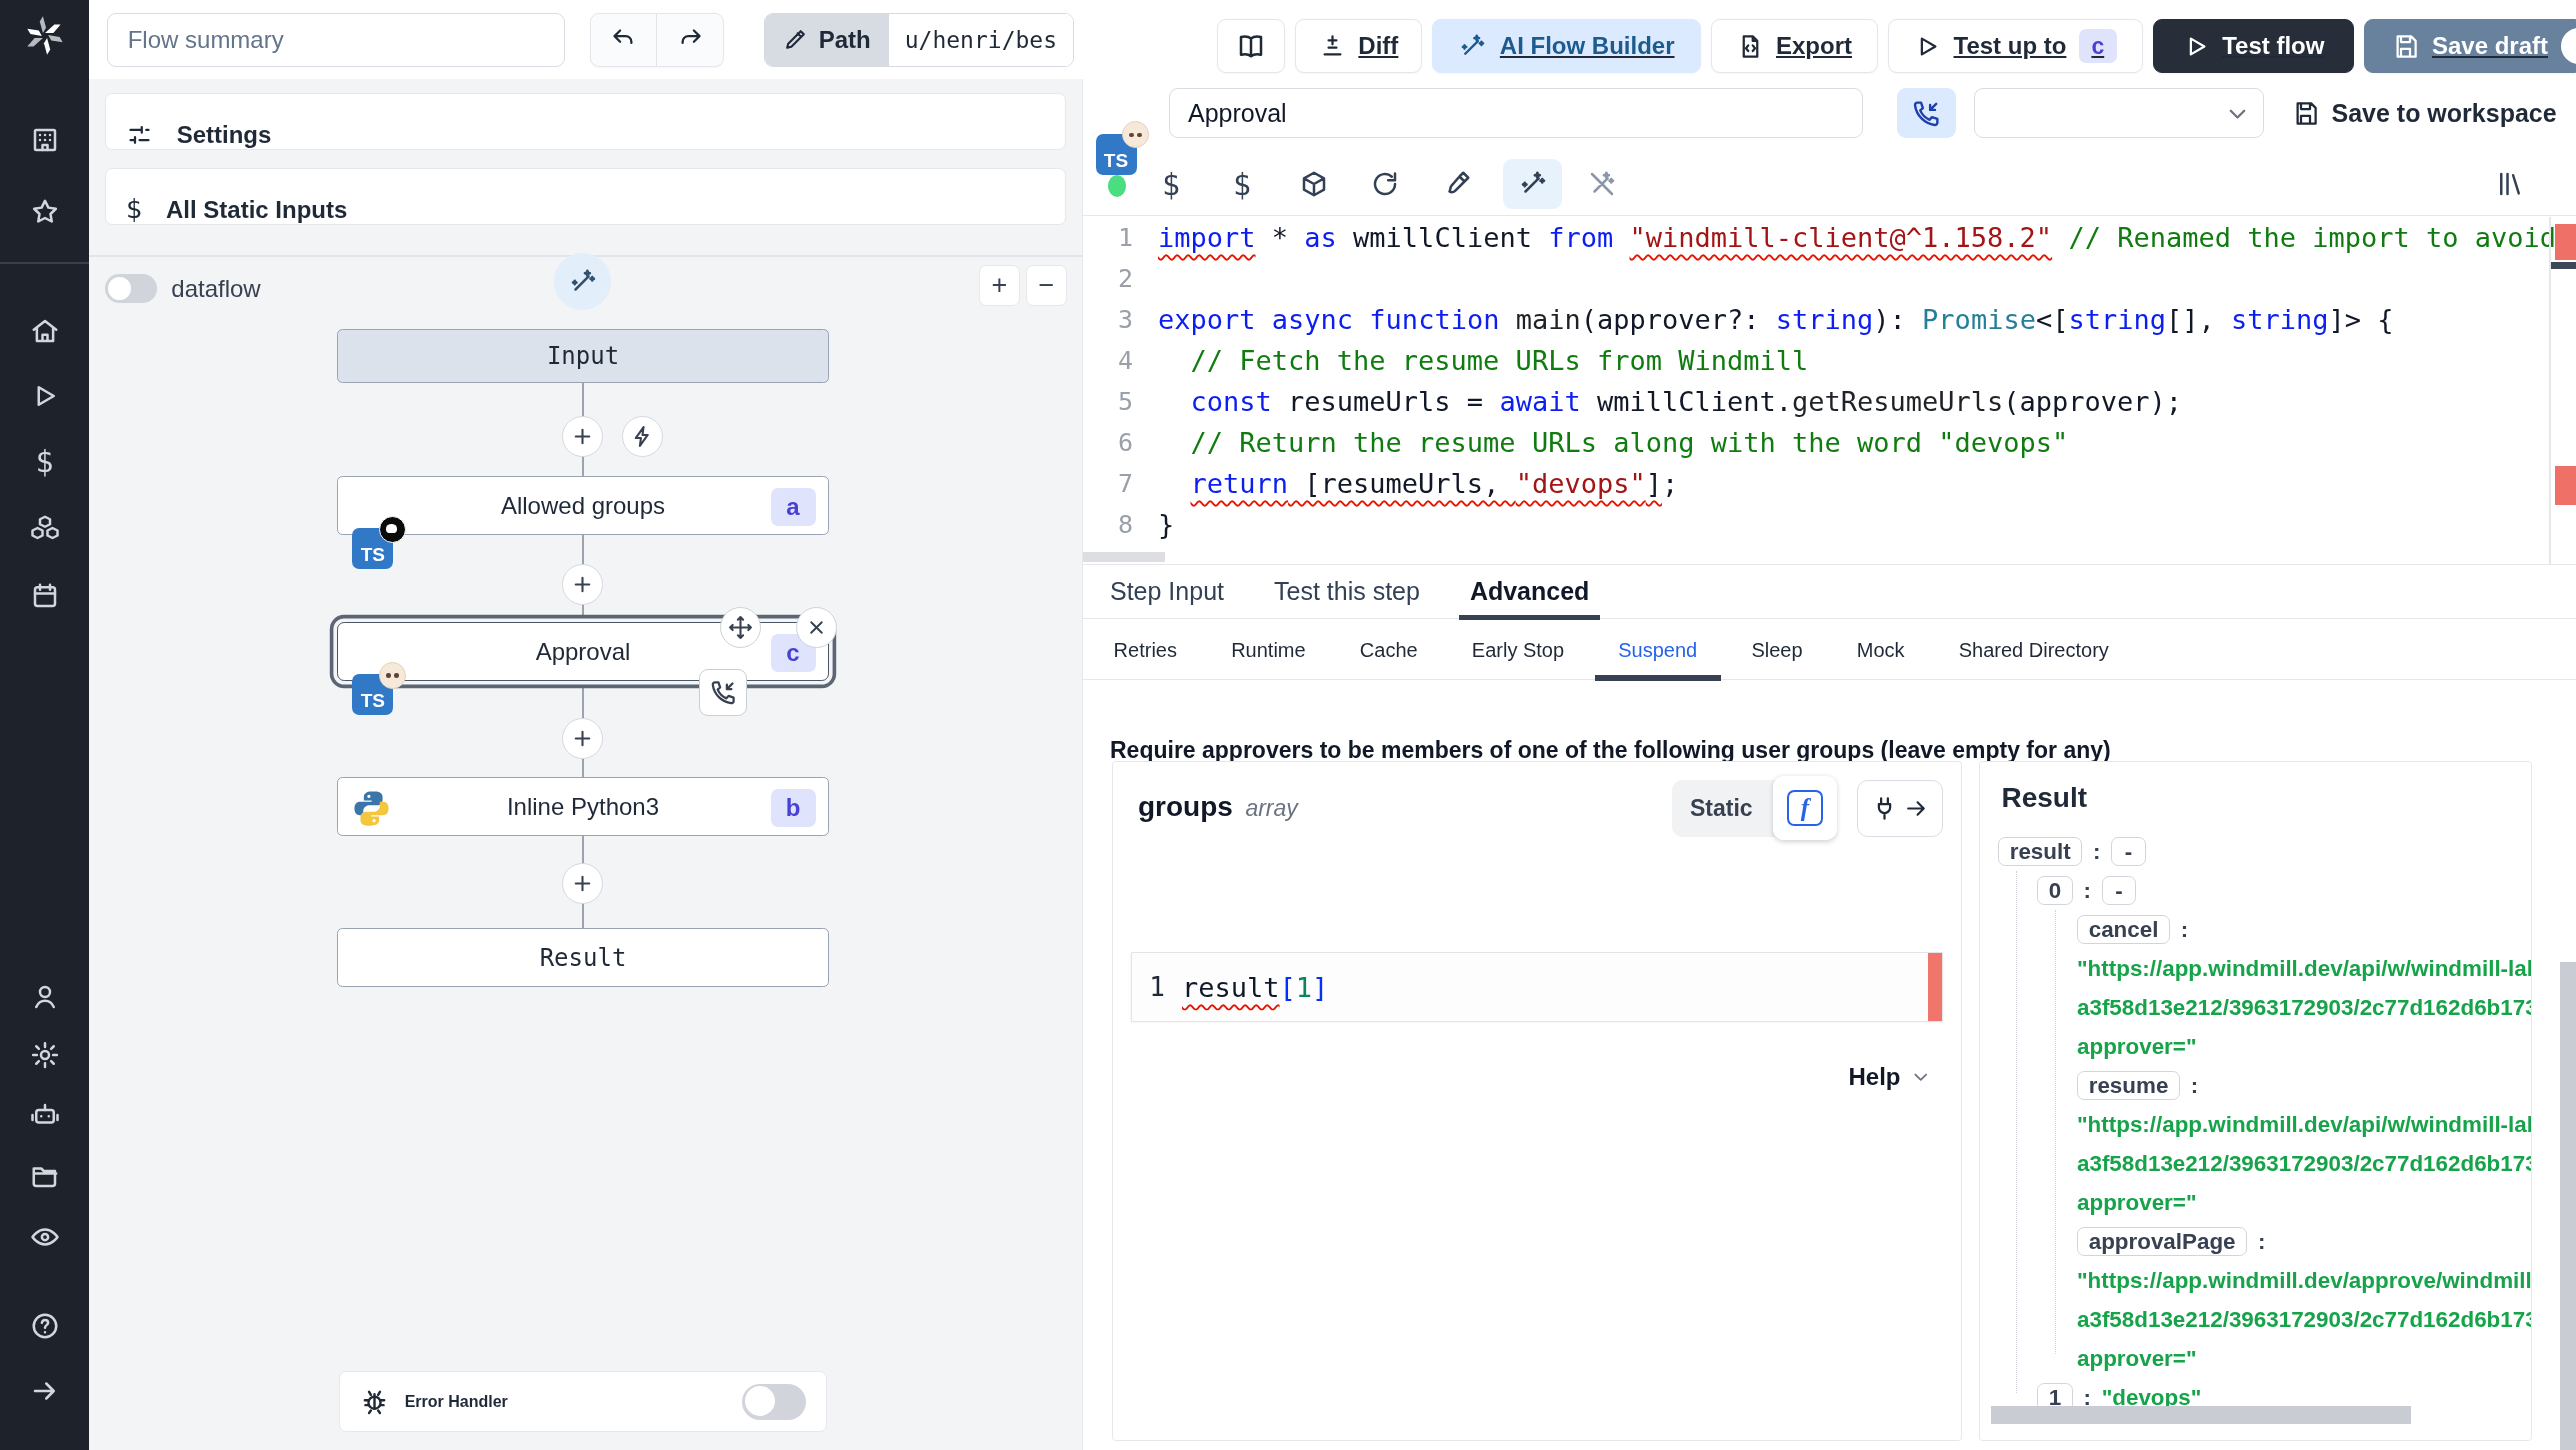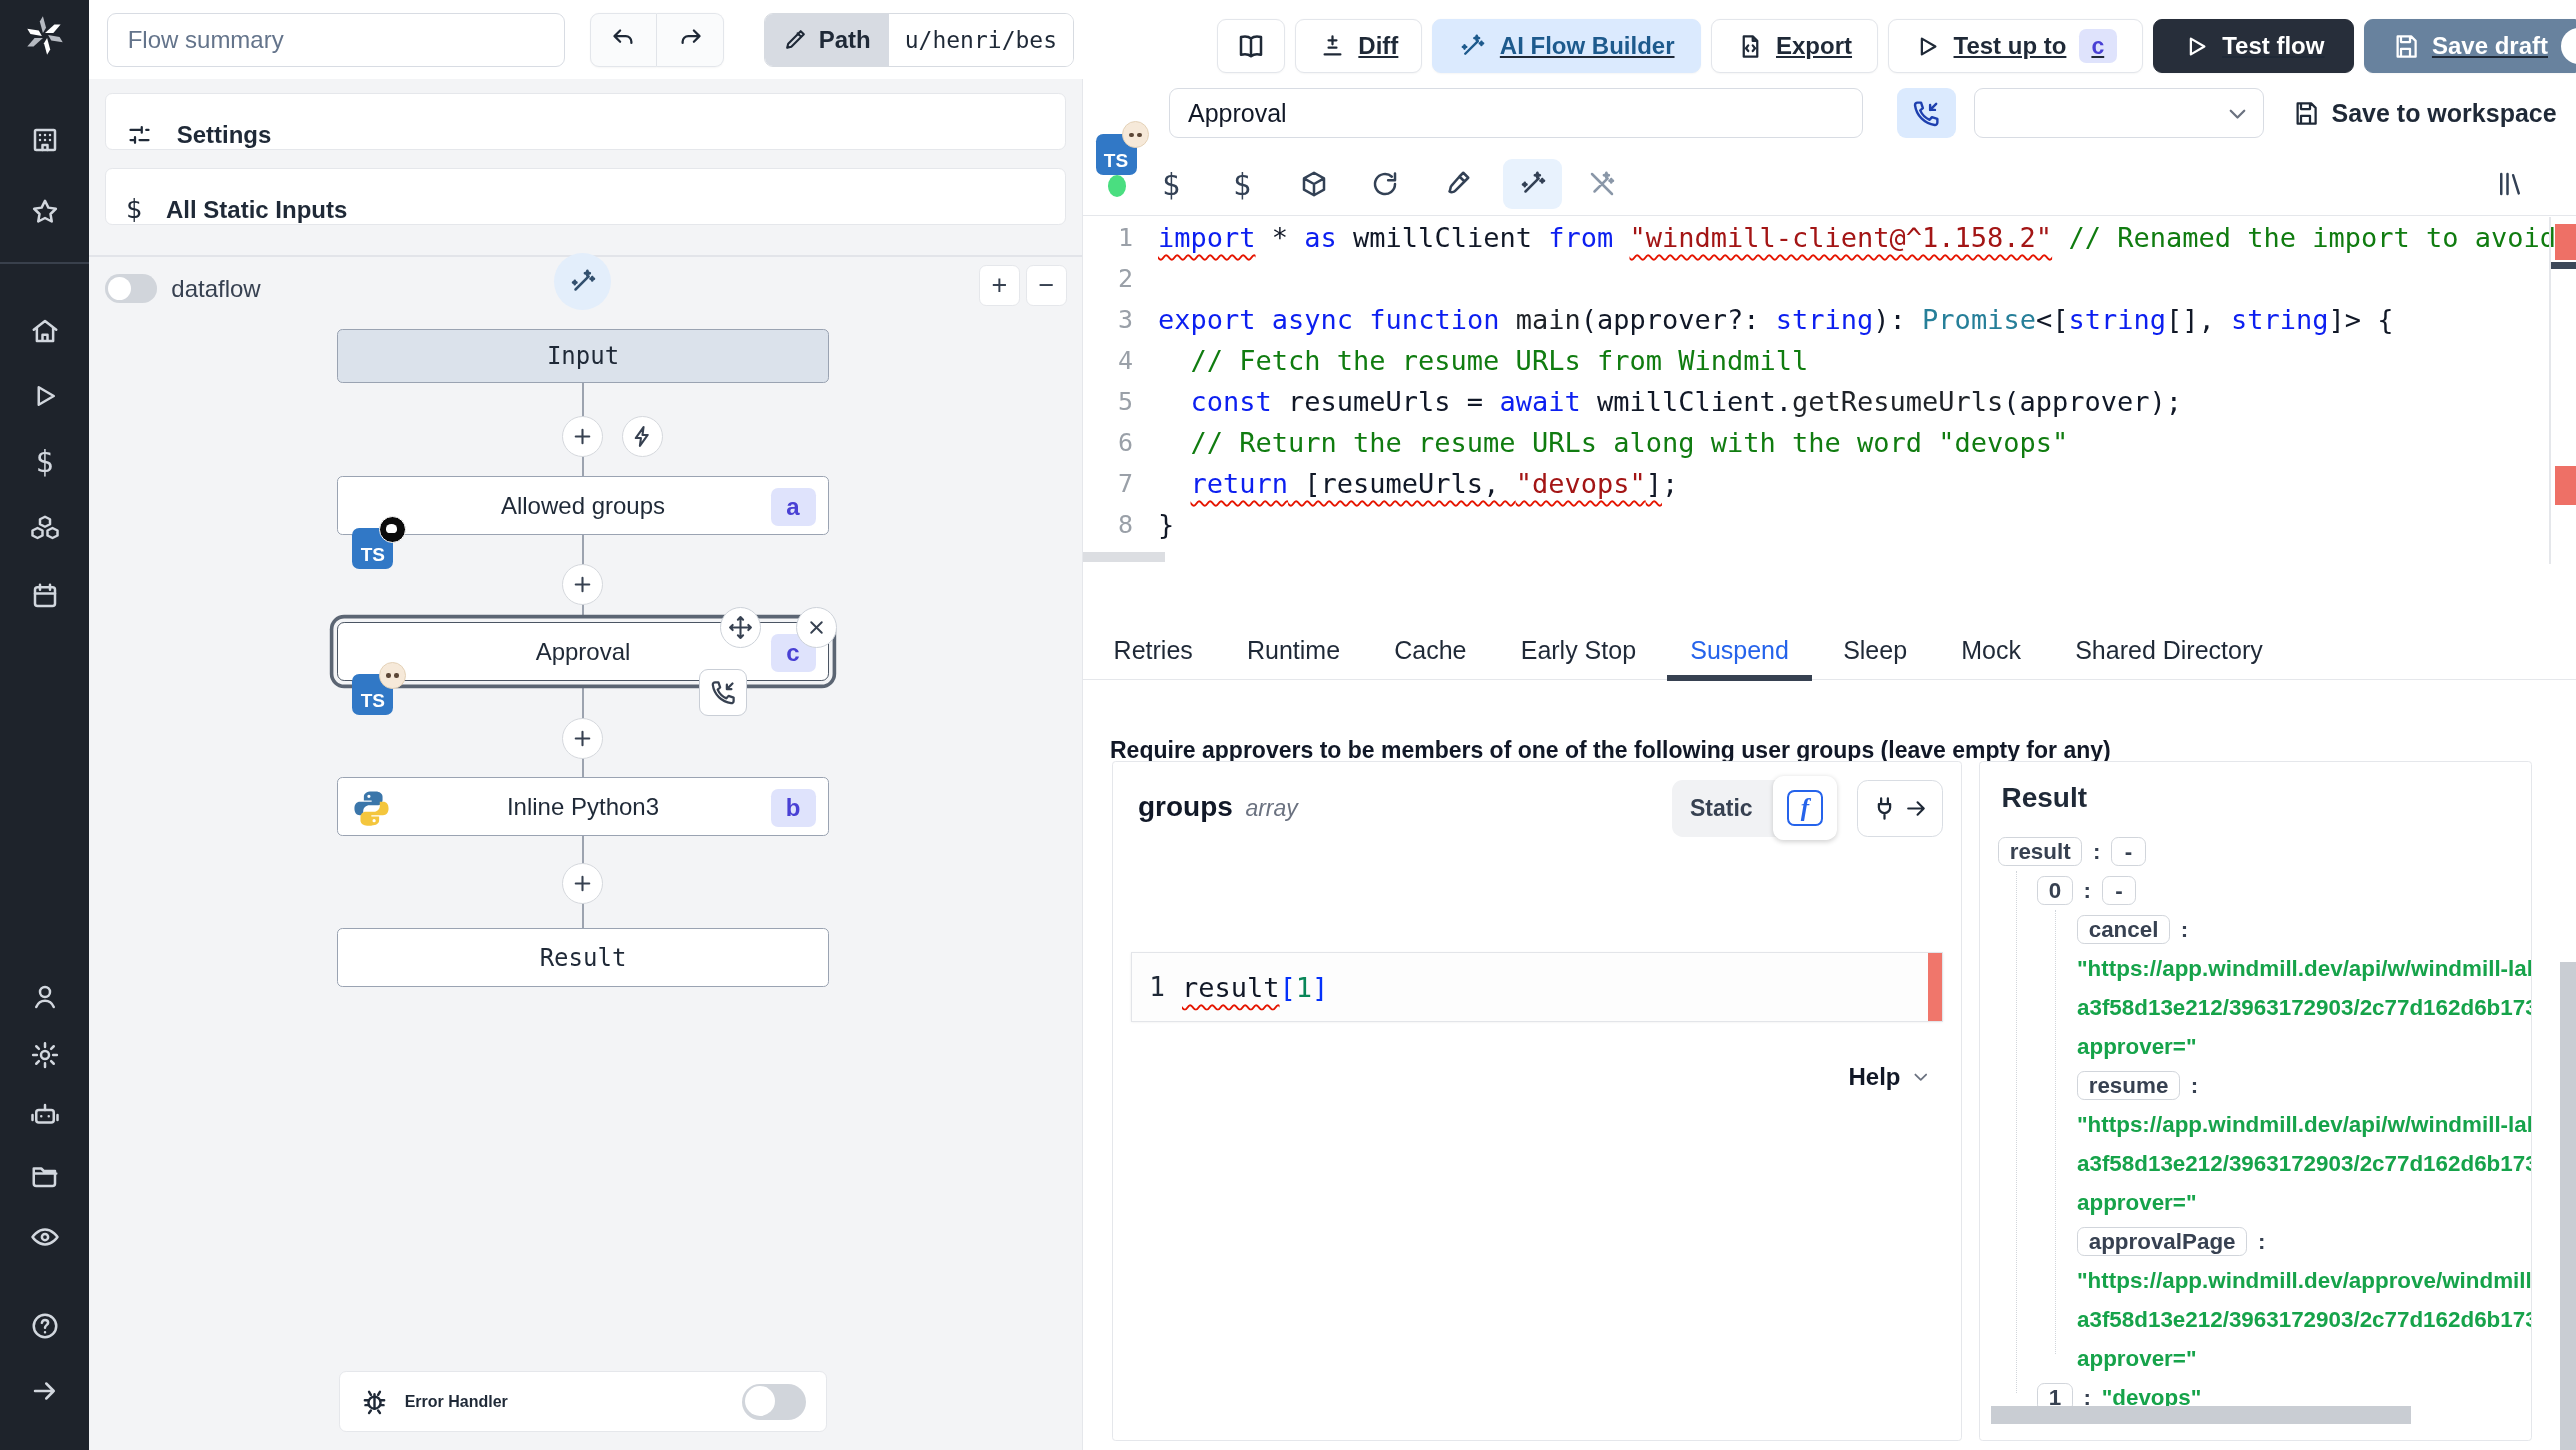--- a/index.html
+++ b/index.html
@@ -116,21 +116,21 @@
   .code-hscroll { position:absolute; left:0; bottom:1.8px; width:82px; height:10.7px; background:#dcdee2; }
 
   
   #tabs { position:absolute; left:0; top:485px; right:0; height:55px; border-top:1.8px solid #e5e7eb; border-bottom:1.8px solid #e5e7eb;
     display:flex; align-items:stretch; gap:50px; padding-left:27px; }
   .tab { font-size:25px; color:#334155; display:flex; align-items:center; position:relative; cursor:pointer; }
   .tab.active { font-weight:600; color:#111827; }
   .tab.active::after { content:""; position:absolute; left:-10.7px; right:-10.7px; bottom:-1.8px; height:4.5px; background:#374151; }
   #subtabs { position:absolute; left:0; top:542px; right:0; height:59px; border-bottom:1.8px solid #e5e7eb;
     display:flex; align-items:stretch; gap:47px; padding-left:27px; }
-  .stab { font-size:25px; color:#1f2937; display:flex; align-items:center; position:relative; cursor:pointer; padding:0 3.6px; }
+  .stab { font-size:20px; color:#1f2937; display:flex; align-items:center; position:relative; cursor:pointer; padding:0 3.6px; }
   .stab.active { color:#2563eb; }
   .stab.active .pillbg { position:absolute; left:-12.5px; right:-12.5px; top:7.2px; bottom:10.7px; background:#eff6ff; border-radius:7.2px; z-index:-1; }
   .stab.active::after { content:""; position:absolute; left:-19.7px; right:-19.7px; bottom:-1.8px; height:5.4px; background:#374151; }
 
   .suspend-heading { position:absolute; left:27px; top:626px; font-size:23px; font-weight:700; color:#111827;margin-top:32px; }
 
   
   #groupsbox { position:absolute; left:29px; top:682px; width:850px; height:680px; border:1.8px solid #e5e7eb; border-radius:3.6px; background:#fff; }
   .g-title { position:absolute; left:25px; top:29px; font-size:28px; font-weight:700; color:#111827; }
   .g-type { font-size:23px; font-style:italic; font-weight:400; color:#6b7280; margin-left:12.5px; }
@@ -602,20 +602,25 @@
         <div class="cl"><span class="ln">7</span><span class="ctext"><span class="tok-p">  </span><span class="tok-k sq">return</span><span class="tok-p sq"> [resumeUrls, </span><span class="tok-s sq">"devops"</span><span class="tok-p sq">]</span><span class="tok-p">;</span></span></div>
         <div class="cl"><span class="ln">8</span><span class="ctext"><span class="tok-p">}</span></span></div>
       </div>
     <div class="code-vline"></div>
     <div class="ruler-mark" style="top:7.2px;height:36px"></div>
     <div class="ruler-line" style="top:45px"></div>
     <div class="ruler-mark" style="top:249px;height:39px"></div>
     <div class="code-hscroll"></div>
   </div>
 
+  <div id="tabs">
+      <div class="tab">Step Input</div>
+      <div class="tab">Test this step</div>
+      <div class="tab active">Advanced</div>
+    </div>
   <div id="subtabs">
       <div class="stab">Retries</div>
       <div class="stab">Runtime</div>
       <div class="stab">Cache</div>
       <div class="stab">Early Stop</div>
       <div class="stab active"><span class="pillbg"></span>Suspend</div>
       <div class="stab">Sleep</div>
       <div class="stab">Mock</div>
       <div class="stab">Shared Directory</div>
     </div>

